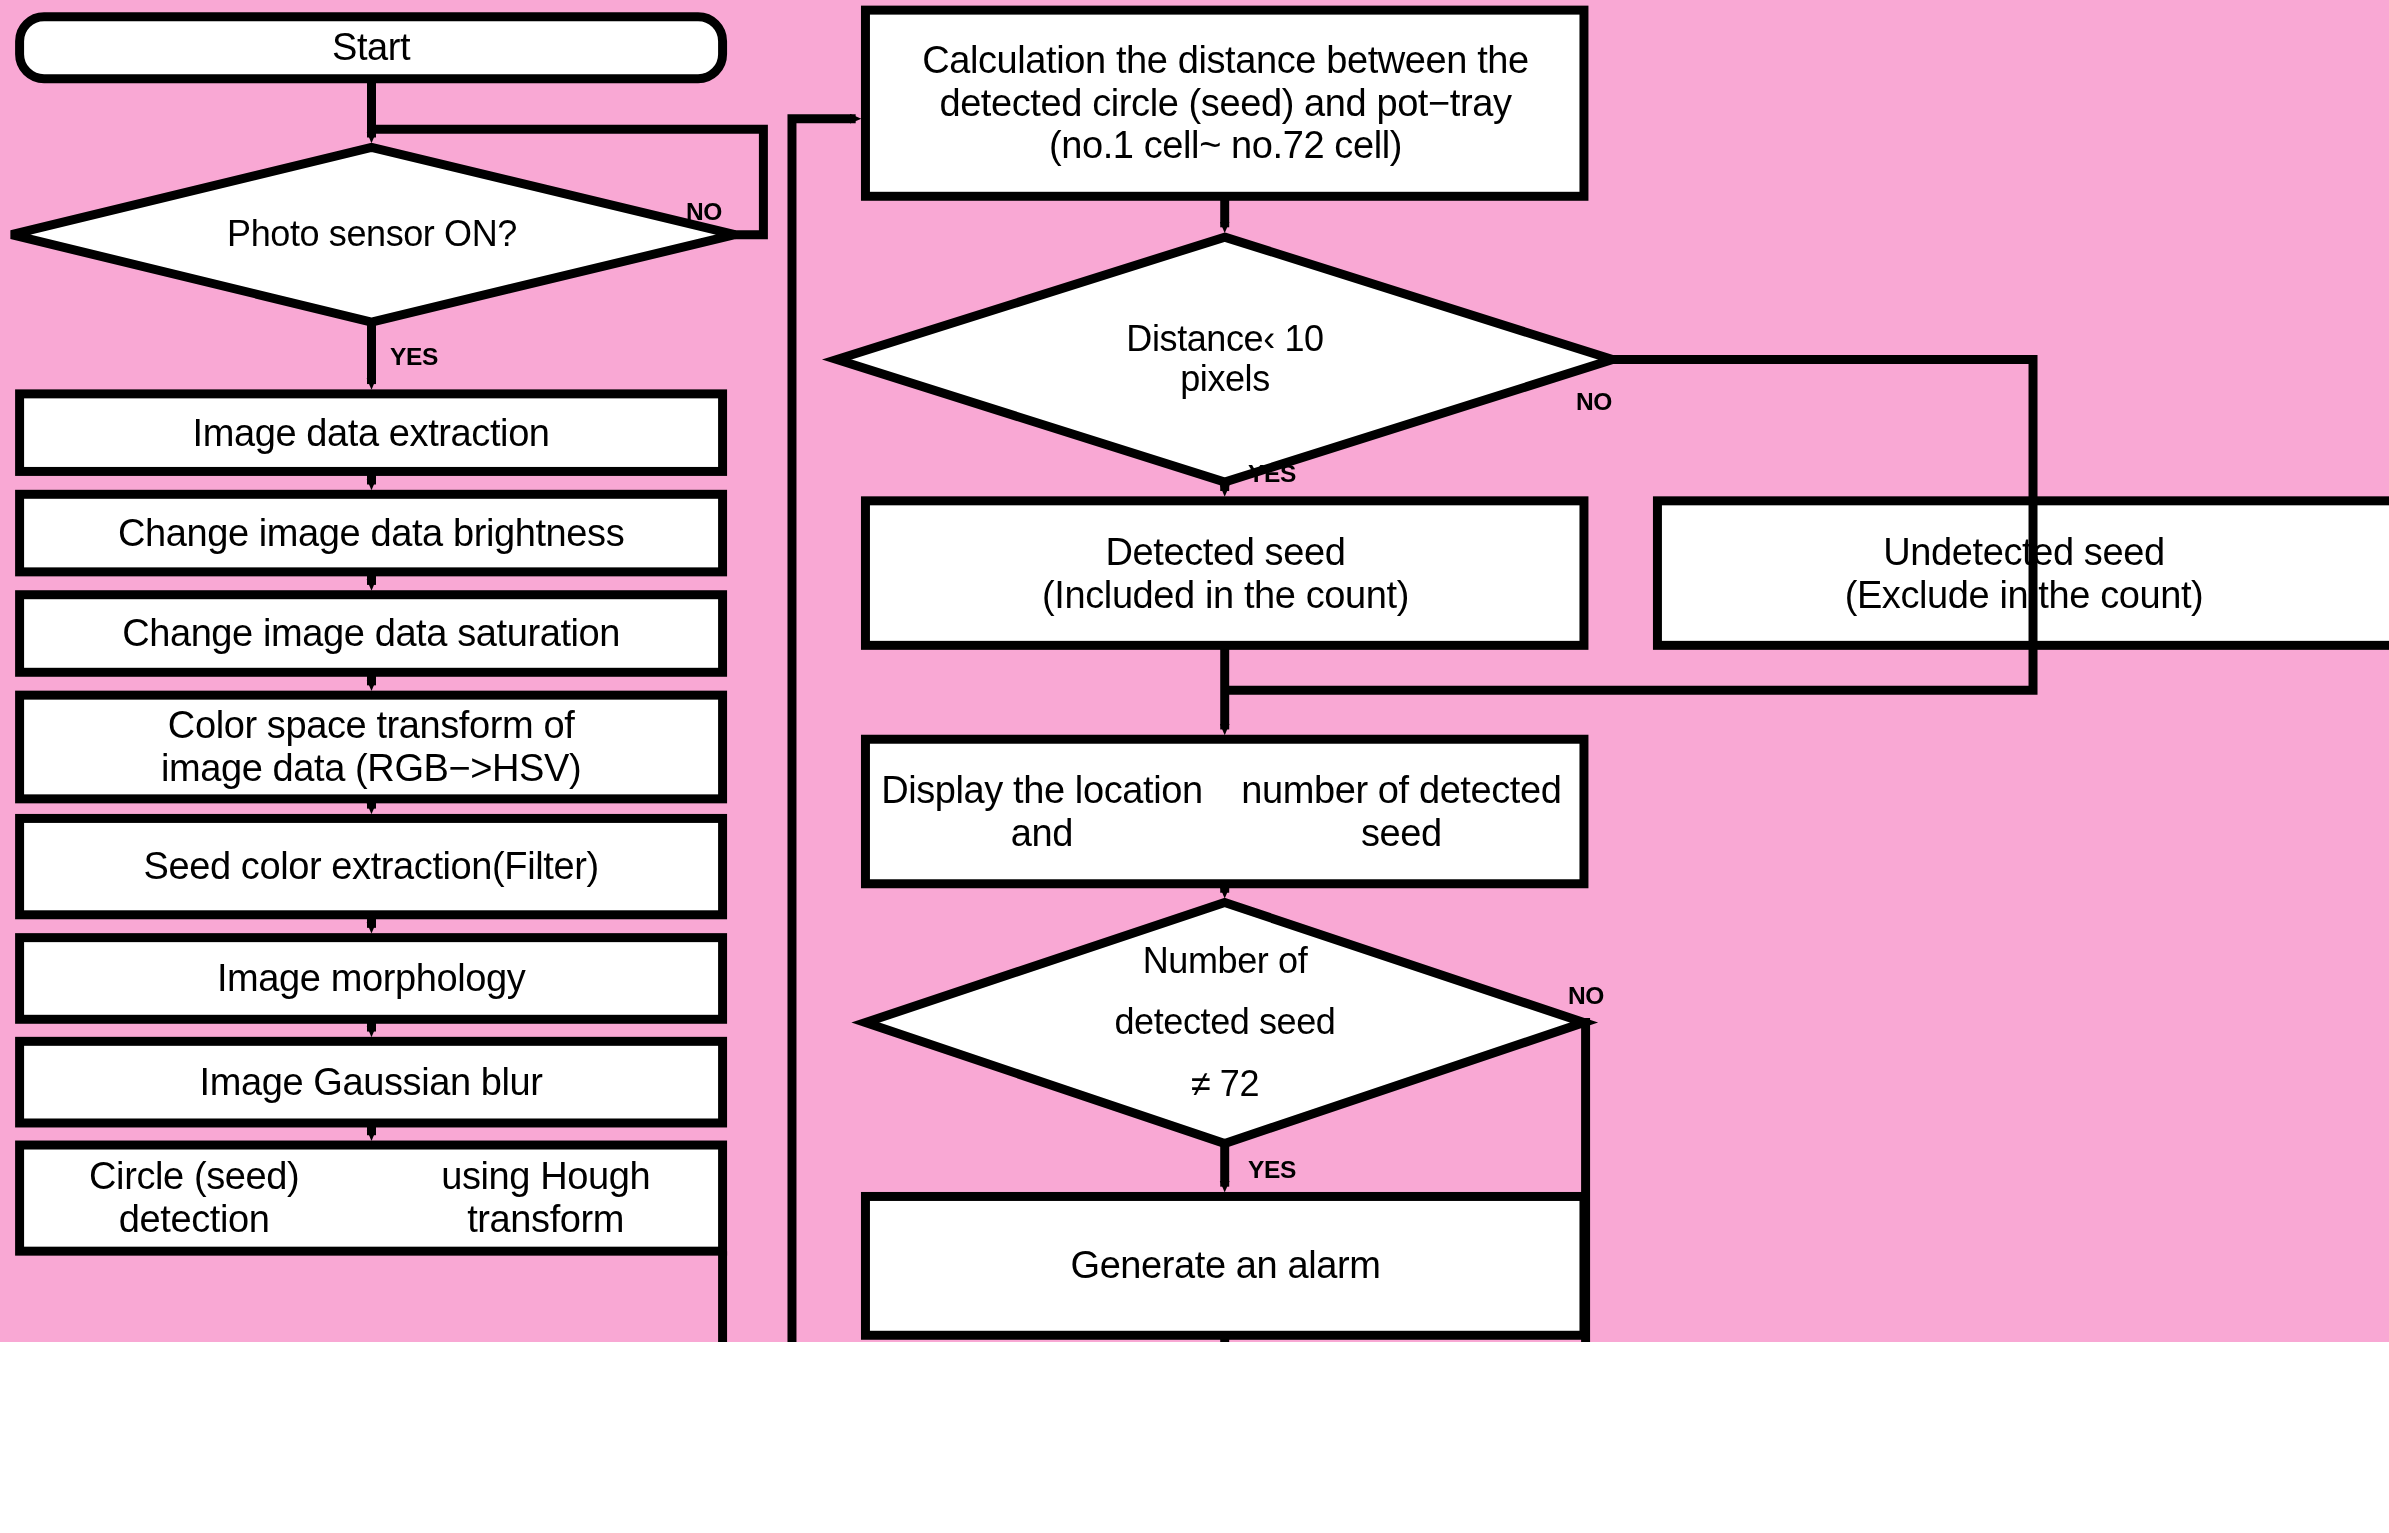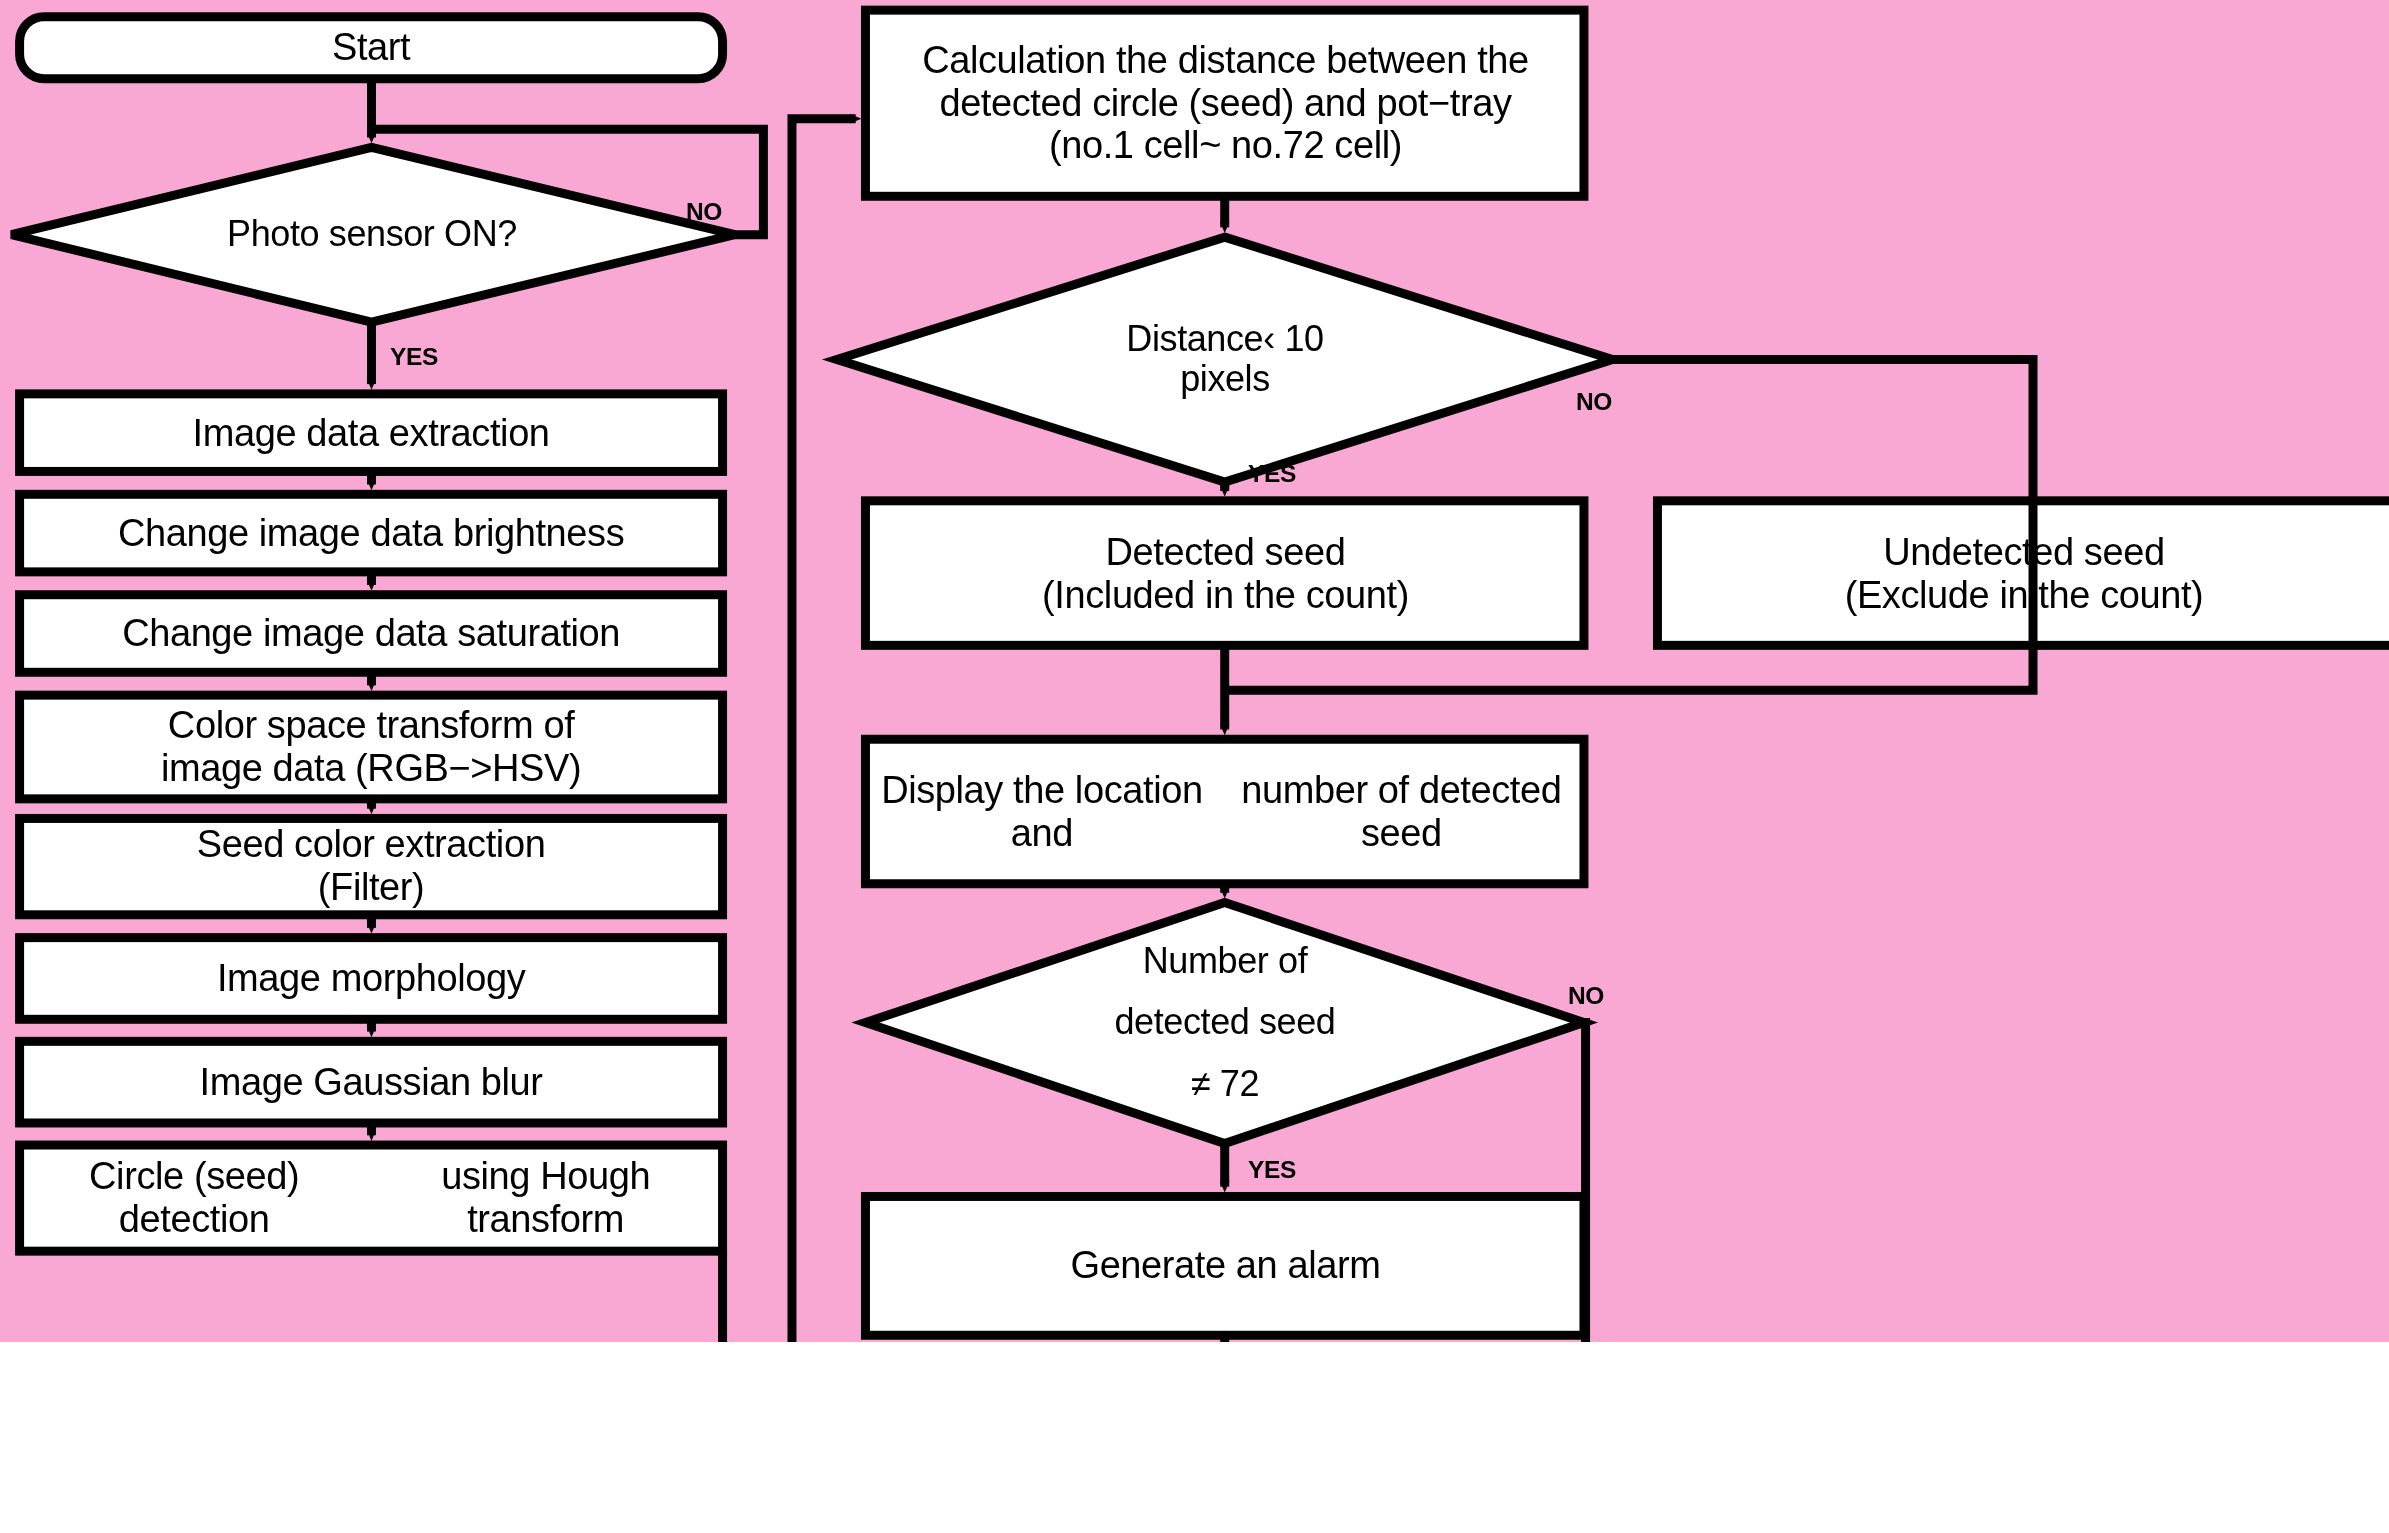--- a/index.html
+++ b/index.html
@@ -92,21 +92,21 @@
 
   <div class="nodeText sq" style="left:19.6px;top:594px;width:703px;height:78px;">
     <span>Change image data saturation</span>
   </div>
 
   <div class="nodeText sq" style="left:19.6px;top:695px;width:703px;height:104px;flex-direction:column;">
     <span>Color space transform of</span>
     <span>image data (RGB−&gt;HSV)</span>
   </div>
 
-  <div class="nodeText sq" style="left:19.6px;top:818px;width:703px;height:96px;flex-direction:column;">
+  <div class="nodeText sq" style="left:19.6px;top:818px;width:703px;height:96px;flex-direction:row;">
     <span>Seed color extraction</span>
     <span>(Filter)</span>
   </div>
 
   <div class="nodeText sq" style="left:19.6px;top:937px;width:703px;height:82px;">
     <span>Image morphology</span>
   </div>
 
   <div class="nodeText sq" style="left:19.6px;top:1041px;width:703px;height:82px;">
     <span>Image Gaussian blur</span>

